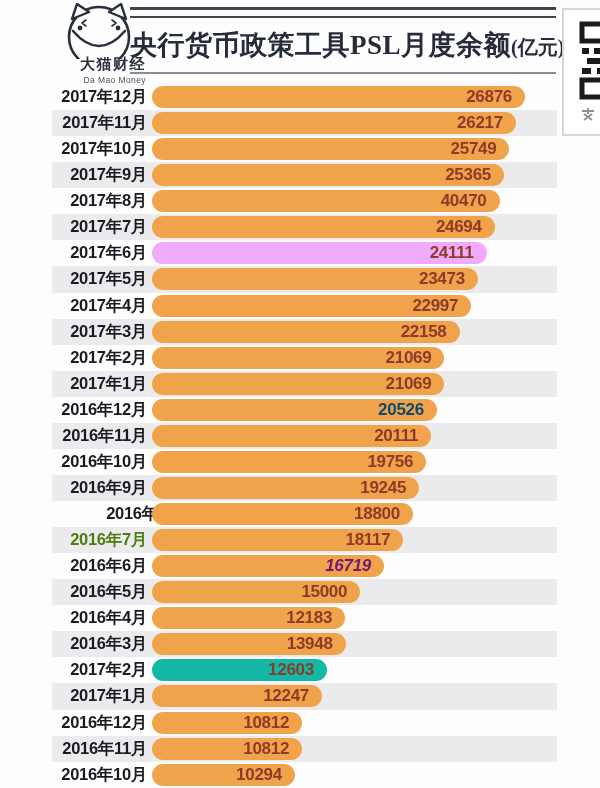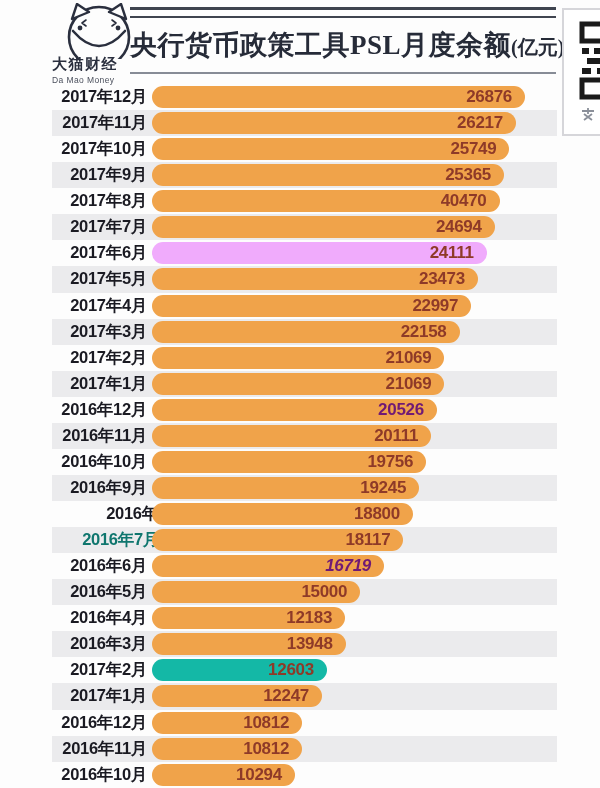--- a/index.html
+++ b/index.html
@@ -5,21 +5,21 @@
   html, body { margin: 0; padding: 0; }
   body {
     width: 600px; height: 788px;
     position: relative; overflow: hidden;
     background: #FDFDFD;
     font-family: "Liberation Sans", sans-serif;
   }
   
   .logo {
     position: absolute; left: 52px; top: 3px; width: 94px;
-    text-align: left; z-index: 3;
+    text-align: right; z-index: 3;
   }
   .logo svg { display: block; margin: 0 auto; }
   .logo-cn {
     font-size: 15px; font-weight: 700; color: #2A2F3E;
     letter-spacing: 1.5px; margin-top: -4px; white-space: nowrap;
   }
   .logo-en {
     font-size: 8.5px; color: #4A4F5C; letter-spacing: 0.4px;
     margin-top: 1px; white-space: nowrap;
   }
@@ -177,21 +177,21 @@
     </div>
     <div class="row striped">
       <div class="rlabel" style="color: rgb(26, 26, 34);">2017年1月</div>
       <div class="bar" style="width: 292.4px; background: rgb(240, 163, 74);">
         <span class="bval" style="color: rgb(142, 58, 40);">21069</span>
       </div>
     </div>
     <div class="row">
       <div class="rlabel" style="color: rgb(26, 26, 34);">2016年12月</div>
       <div class="bar" style="width: 284.9px; background: rgb(240, 163, 74);">
-        <span class="bval" style="color: #701a75;">20526</span>
+        <span class="bval" style="color: #0c4a6e;">20526</span>
       </div>
     </div>
     <div class="row striped">
       <div class="rlabel" style="color: rgb(26, 26, 34);">2016年11月</div>
       <div class="bar" style="width: 279.1px; background: rgb(240, 163, 74);">
         <span class="bval" style="color: rgb(142, 58, 40);">20111</span>
       </div>
     </div>
     <div class="row">
       <div class="rlabel" style="color: rgb(26, 26, 34);">2016年10月</div>
@@ -205,21 +205,21 @@
         <span class="bval" style="color: rgb(142, 58, 40);">19245</span>
       </div>
     </div>
     <div class="row">
       <div class="rlabel" style="color: rgb(26, 26, 34); padding-left: 36px;">2016年8月</div>
       <div class="bar" style="width: 260.9px; background: rgb(240, 163, 74);">
         <span class="bval" style="color: rgb(142, 58, 40);">18800</span>
       </div>
     </div>
     <div class="row striped">
-      <div class="rlabel" style="color: #0f766e; padding-left: 12px;">2016年7月</div>
+      <div class="rlabel" style="color: #4d7c0f;">2016年7月</div>
       <div class="bar" style="width: 251.4px; background: rgb(240, 163, 74);">
         <span class="bval" style="color: rgb(142, 58, 40);">18117</span>
       </div>
     </div>
     <div class="row">
       <div class="rlabel" style="color: rgb(26, 26, 34);">2016年6月</div>
       <div class="bar" style="width: 232px; background: rgb(240, 163, 74);">
         <span class="bval" style="color: #701a75; font-style: italic;">16719</span>
       </div>
     </div>

